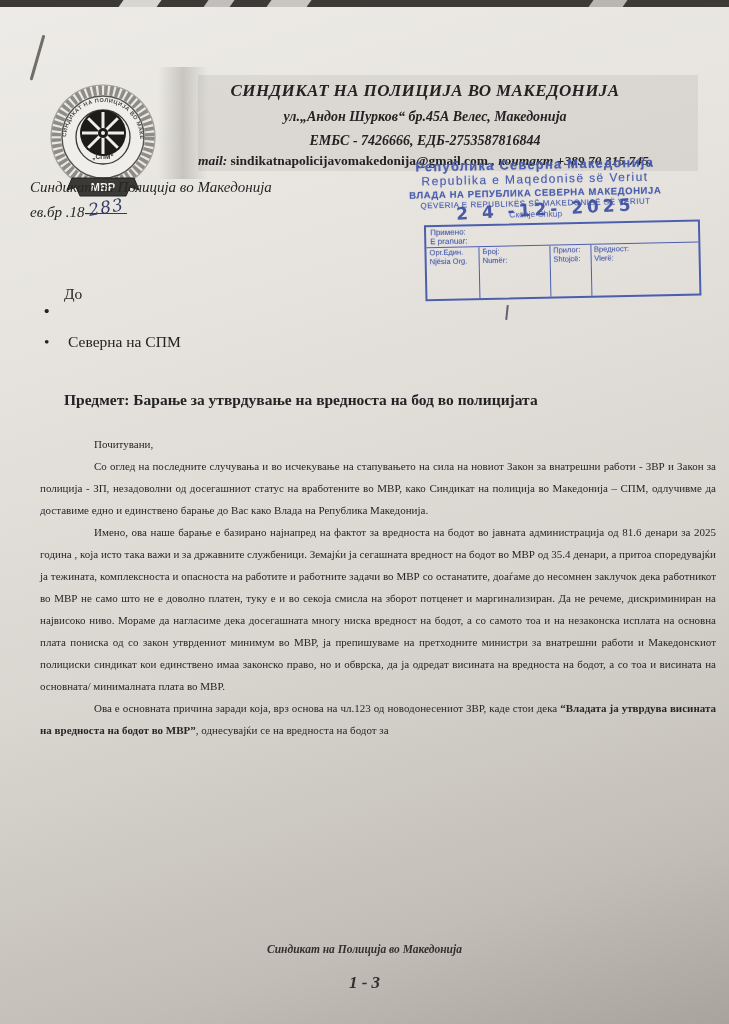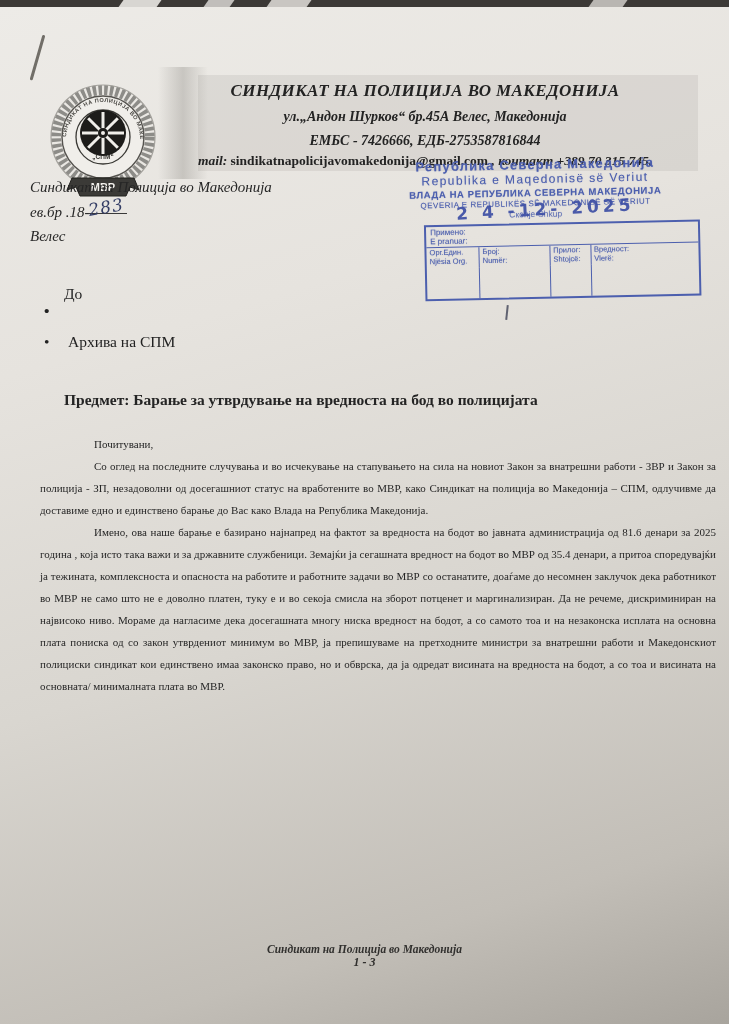--- a/index.html
+++ b/index.html
@@ -68,21 +68,21 @@
   .subject{position:absolute;left:64px;top:384px;font-weight:bold;font-size:15.5px;color:#242424;}
   .body-text{position:absolute;left:40px;top:426px;width:676px;font-size:11px;
          color:#262626;text-align:justify;line-height:2.0;}
   .body-text p{margin:0;text-indent:54px;}
   .salutation{margin:0 0 0 36px;}
   .bold-inline{font-weight:bold;}
   
   .footer{position:absolute;left:0;right:0;top:936px;text-align:center;color:#31302e;
          font-style:italic;font-weight:bold;}
   .f-org{font-size:11.5px;}
-  .f-page{font-size:12px;margin-top:0;}
+  .f-page{font-size:17px;margin-top:18px;}
 </style>
 </head>
 <body>
 
 <div class="page">
 
   <div class="scan-strip">
     <span class="glint g1"></span>
     <span class="glint g2"></span>
     <span class="glint g3"></span>
@@ -165,40 +165,40 @@
         </div>
       </div>
     </div>
     <div class="stamp-date">2 4 -12- 2025</div>
 
     <div class="ref-block">
       <div>Синдикат на Полиција во Македонија</div>
       <div>
         <span>ев.бр .18-</span><span class="ref-line-slot"><span class="handwritten-no">283</span></span>
       </div>
-      <div>Велес</div>
     </div>
 
     <div class="to-label">До</div>
     <div class="recipients">
       <div class="rcpt rcpt-bold">
         <span class="bullet">•</span>
       </div>
       <div class="rcpt">
         <span class="bullet">•</span>
-        <span>Архива на СПМ</span>
+        <span>Северна на СПМ</span>
       </div>
     </div>
 
     <div class="subject">Предмет: Барање за утврдување на вредноста на бод во полицијата</div>
 
     <div class="body-text">
       <p class="salutation">Почитувани,</p>
       <p>Со оглед на последните случувања и во исчекување на стапувањето на сила на новиот Закон за внатрешни работи - ЗВР и Закон за полиција - ЗП, незадоволни од досегашниот статус на вработените во МВР, како Синдикат на полиција во Македонија – СПМ, одлучивме да доставиме едно и единствено барање до Вас како Влада на Република Македонија.</p>
       <p>Имено, ова наше барање е базирано најнапред на фактот за вредноста на бодот во јавната администрација од 81.6 денари за 2025 година , која исто така важи и за државните службеници. Земајќи ја сегашната вредност на бодот во МВР од 35.4 денари, а притоа споредувајќи ја тежината, комплексноста и опасноста на работите и работните задачи во МВР со останатите, доаѓаме до несомнен заклучок дека работникот во МВР не само што не е доволно платен, туку е и во секоја смисла на зборот потценет и маргинализиран. Да не речеме, дискриминиран на највисоко ниво. Мораме да нагласиме дека досегашната многу ниска вредност на бодот, а со самото тоа и на незаконска исплата на основна плата пониска од со закон утврдениот минимум во МВР, ја препишуваме на претходните министри за внатрешни работи и Македонскиот полициски синдикат кои единствено имаа законско право, но и обврска, да ја одредат висината на вредноста на бодот, а со тоа и висината на основната/ минималната плата во МВР.</p>
+      <p><span>Ова е основната причина заради која, врз основа на чл.123 од новодонесениот ЗВР, каде стои дека </span><span class="bold-inline">“Владата ја утврдува висината на вредноста на бодот во МВР”</span><span>, однесувајќи се на вредноста на бодот за</span></p>
     </div>
 
     <div class="footer">
       <div class="f-org">Синдикат на Полиција во Македонија</div>
       <div class="f-page">1 - 3</div>
     </div>
   </div>
 </div>
 
 </body></html>

